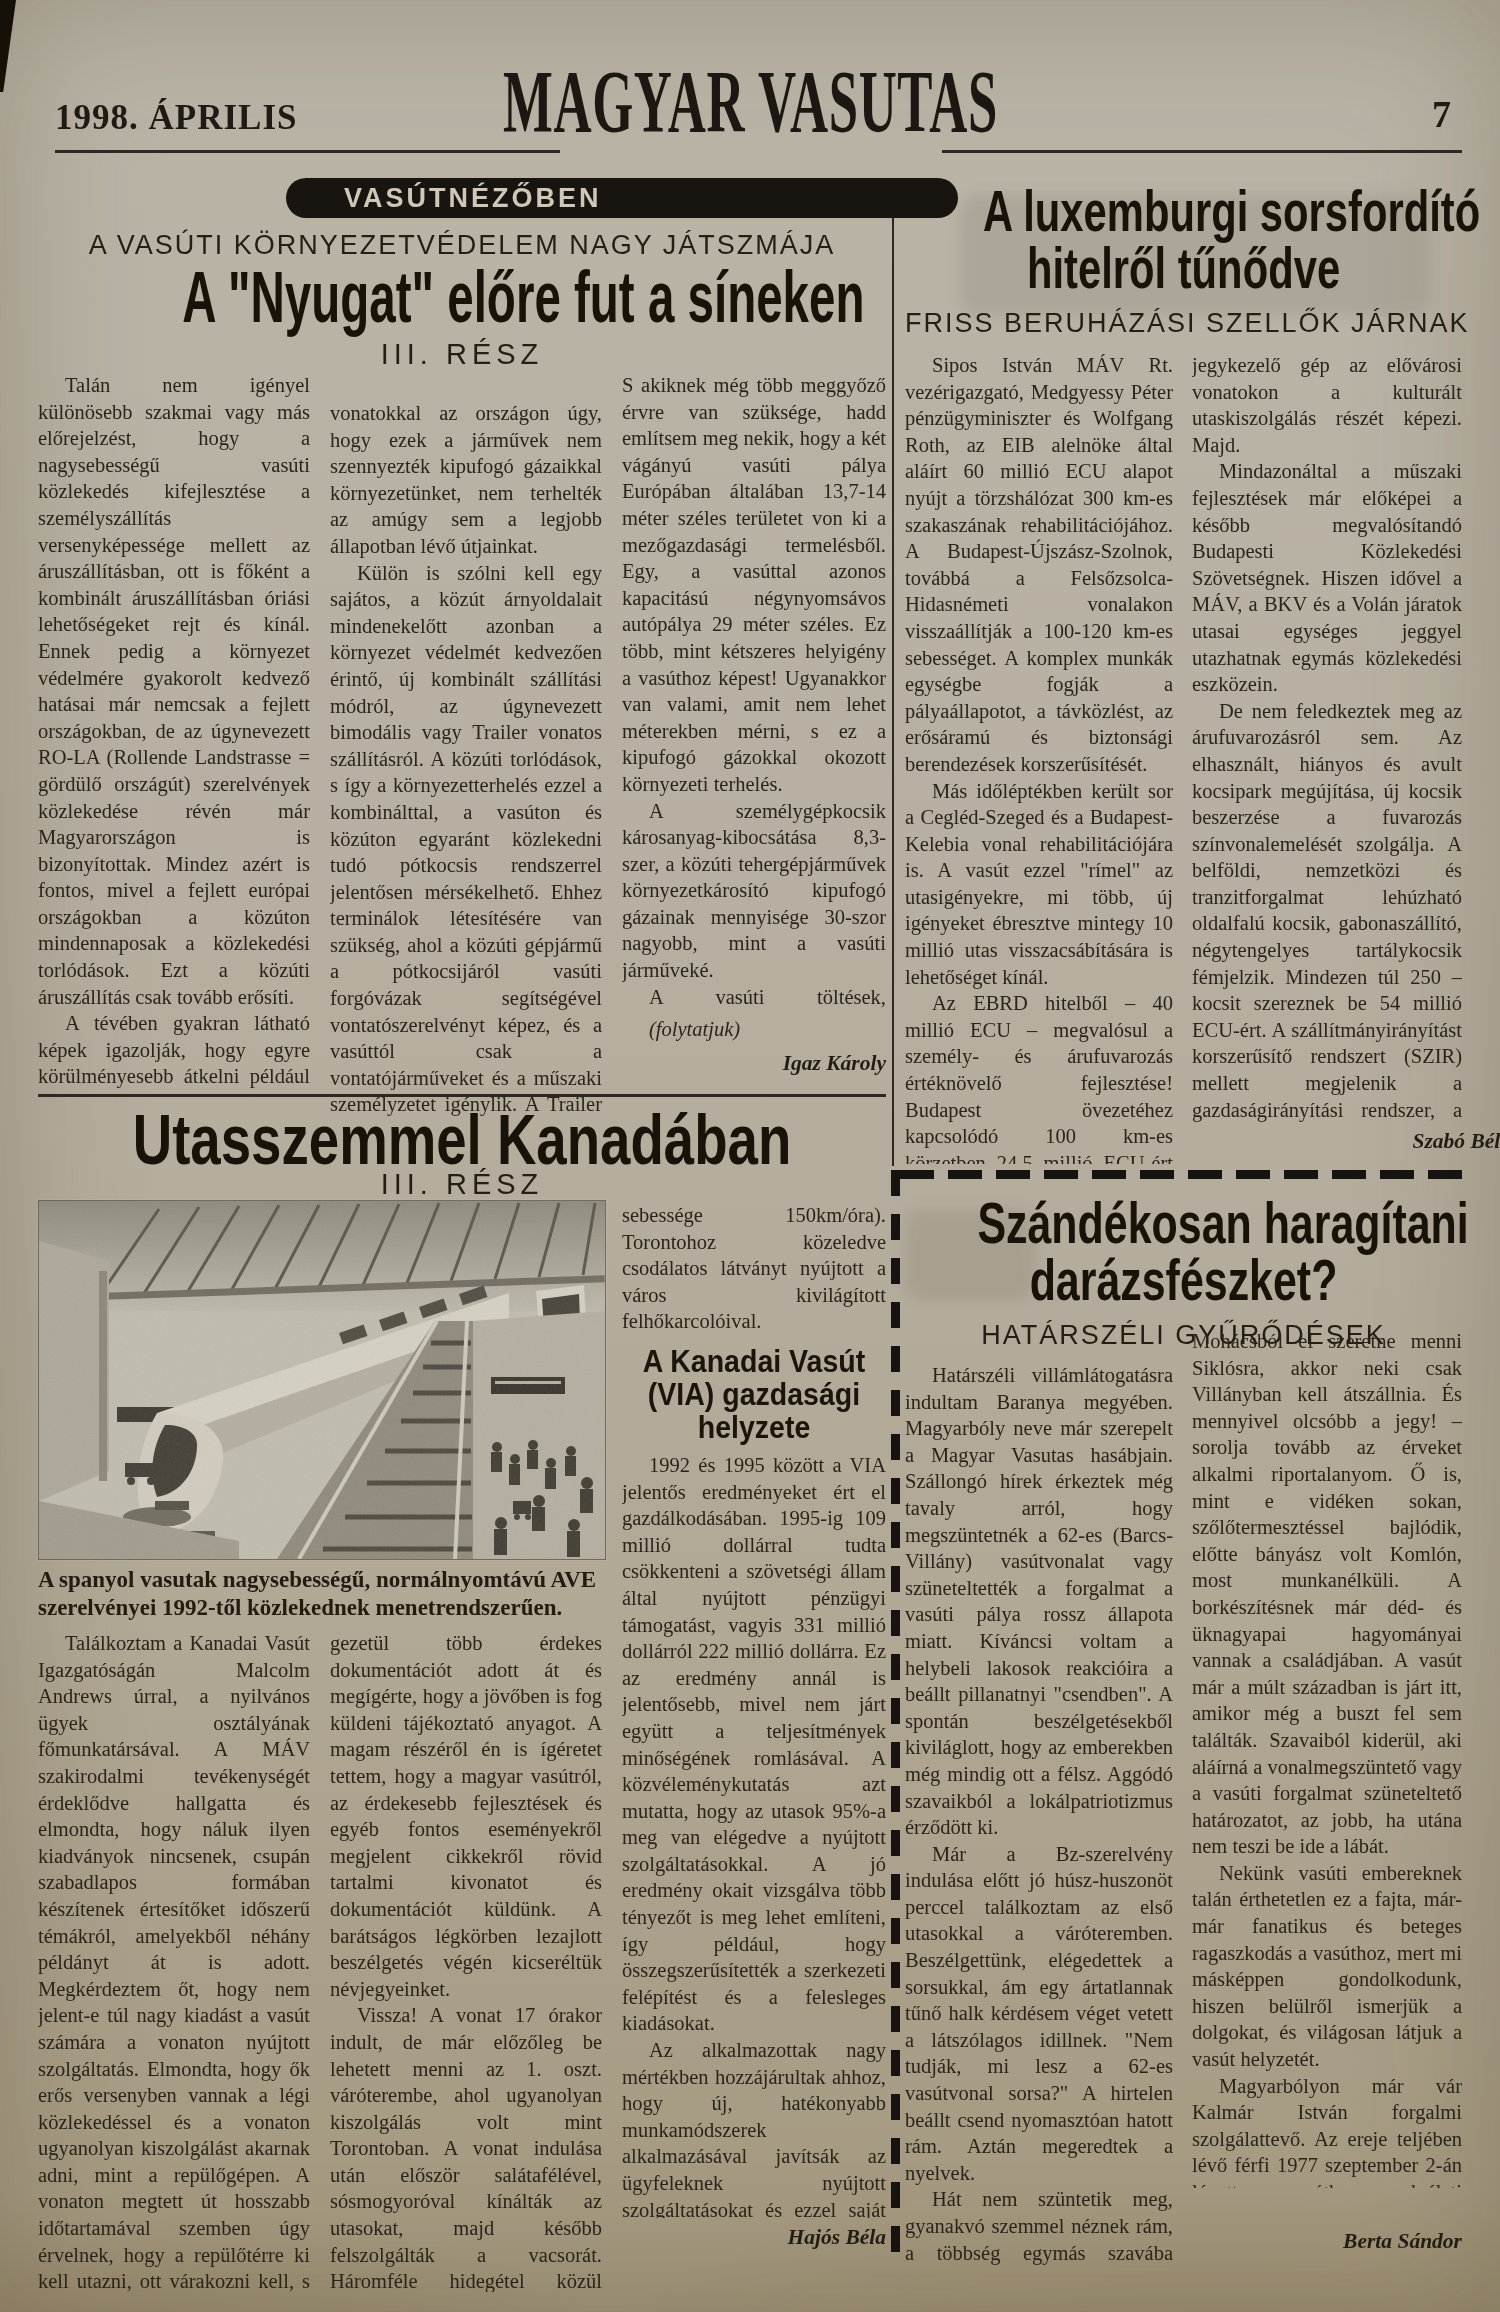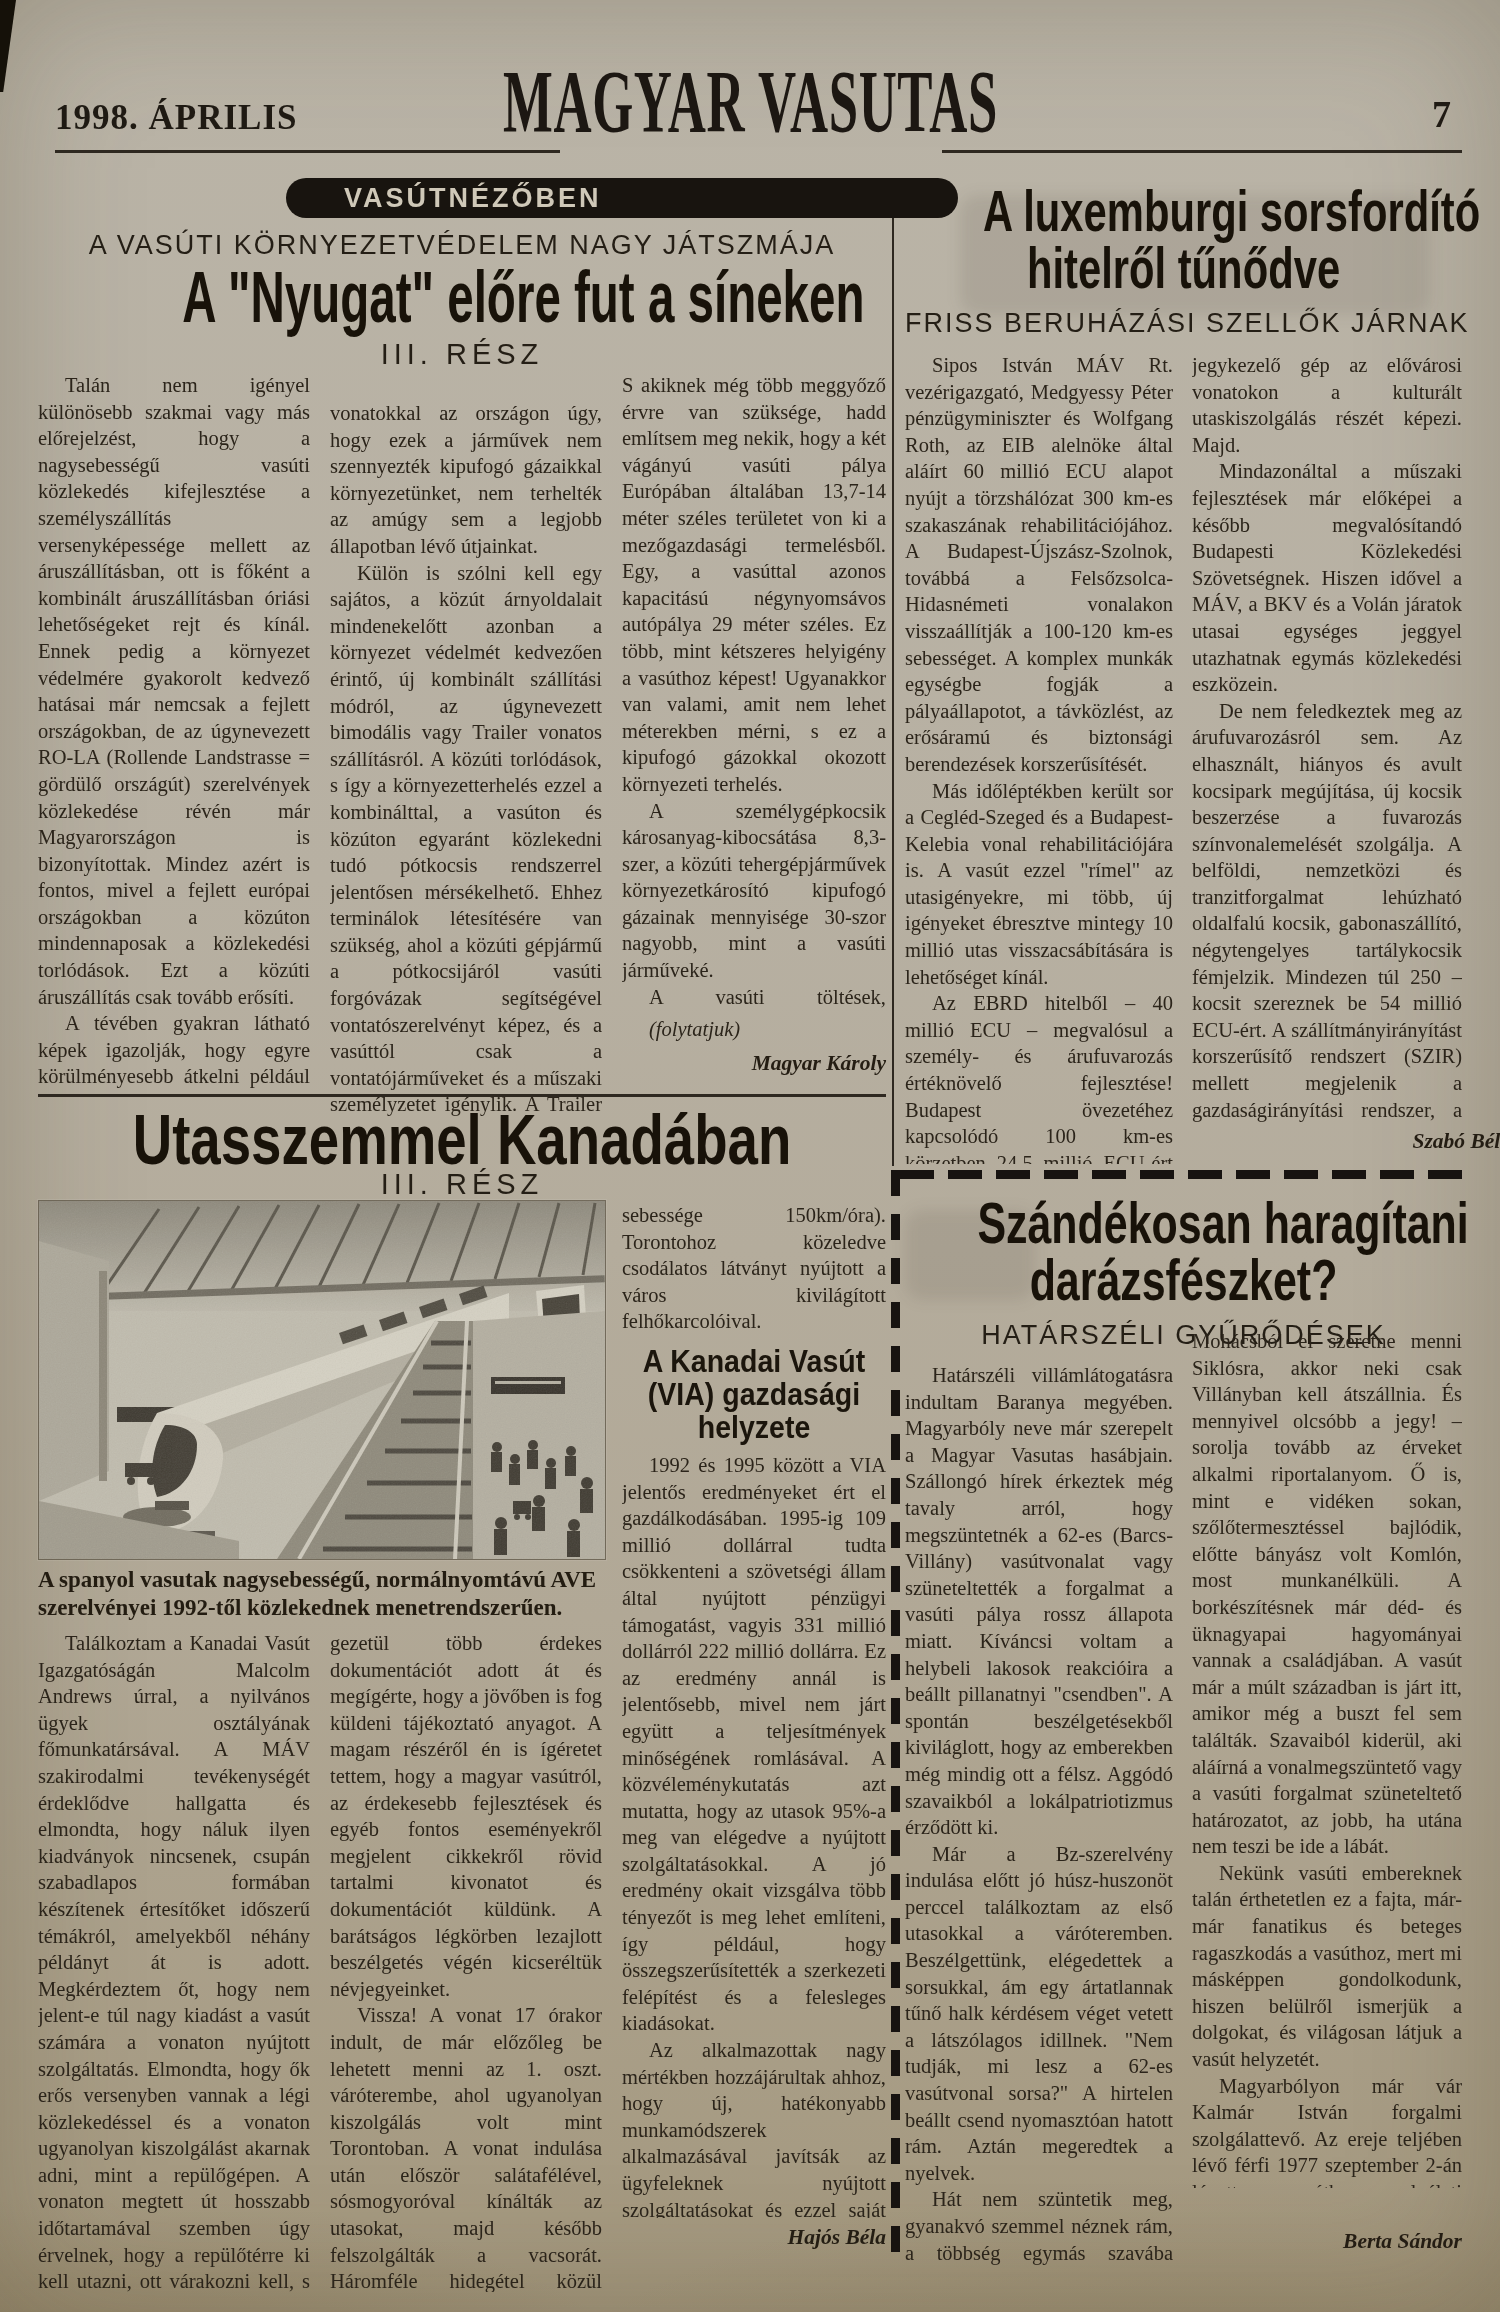--- a/index.html
+++ b/index.html
@@ -76,21 +76,21 @@
   <div class="abs col" style="left:330px;top:377px;width:272px;height:716px;margin-top:23px;">
       <p class="noind">vonatokkal az országon úgy, hogy ezek a járművek nem szennyezték kipufogó gázaikkal környezetünket, nem terhelték az amúgy sem a legjobb állapotban lévő útjainkat.</p>
       <p>Külön is szólni kell egy sajátos, a közút árnyoldalait mindenekelőtt azonban a környezet védelmét kedvezően érintő, új kombinált szállítási módról, az úgynevezett bimodális vagy Trailer vonatos szállításról. A közúti torlódások, s így a környezetterhelés ezzel a kombinálttal, a vasúton és közúton egyaránt közlekedni tudó pótkocsis rendszerrel jelentősen mérsékelhető. Ehhez terminálok létesítésére van szükség, ahol a közúti gépjármű a pótkocsijáról vasúti forgóvázak segítségével vontatószerelvényt képez, és a vasúttól csak a vontatójárműveket és a műszaki személyzetet igénylik. A Trailer vonatos áruszállítás haszna éppen a csekély energia-felhasználásban, és ennek révén a csökkenő környezeti károkban, a közútinak a felére csökkenő zajterhelésben van, hiszen a kevesebb vasúti kocsitengely kevesebb zajt és rezgéskárt okoz.</p>
     </div>
   <div class="abs col" style="left:622px;top:372px;width:264px;height:640px;">
       <p class="noind">S akiknek még több meggyőző érvre van szüksége, hadd említsem meg nekik, hogy a két vágányú vasúti pálya Európában általában 13,7-14 méter széles területet von ki a mezőgazdasági termelésből. Egy, a vasúttal azonos kapacitású négynyomsávos autópálya 29 méter széles. Ez több, mint kétszeres helyigény a vasúthoz képest! Ugyanakkor van valami, amit nem lehet méterekben mérni, s ez a kipufogó gázokkal okozott környezeti terhelés.</p>
       <p>A személygépkocsik károsanyag-kibocsátása 8,3-szer, a közúti tehergépjárművek környezetkárosító kipufogó gázainak mennyisége 30-szor nagyobb, mint a vasúti járműveké.</p>
       <p>A vasúti töltések, partoldalak érdekes biológiai menedéket nyújtanak növényeknek, állatoknak. Erről a fejlett nyugati vasúti szakirodalom is gyakran megemlékezik.</p>
     </div>
   <p class="abs contin" style="left:622px;top:1016px;width:264px;">(folytatjuk)</p>
-  <p class="abs byline" style="left:622px;top:1048px;width:264px;">Magyar Károly</p>
+  <p class="abs byline" style="left:622px;top:1048px;width:264px;">Igaz Károly</p>
 
   <div class="abs rule" style="left:38px;top:1094px;width:848px;height:3px;"></div>
 
   <div class="abs subtitle" style="left:905px;top:308px;width:557px;">FRISS BERUHÁZÁSI SZELLŐK JÁRNAK</div>
   <div class="abs" style="left:905px;top:182px;width:557px;">
     <div class="headline h-lux">A luxemburgi sorsfordító</div>
     <div class="headline h-lux">hitelről tűnődve</div>
   </div>
   <div class="abs col" style="left:905px;top:352px;width:268px;height:812px;">
       <p>Sipos István MÁV Rt. vezérigazgató, Medgyessy Péter pénzügyminiszter és Wolfgang Roth, az EIB alelnöke által aláírt 60 millió ECU alapot nyújt a törzshálózat 300 km-es szakaszának rehabilitációjához. A Budapest-Újszász-Szolnok, továbbá a Felsőzsolca-Hidasnémeti vonalakon visszaállítják a 100-120 km-es sebességet. A komplex munkák egységbe fogják a pályaállapotot, a távközlést, az erősáramú és biztonsági berendezések korszerűsítését.</p>

